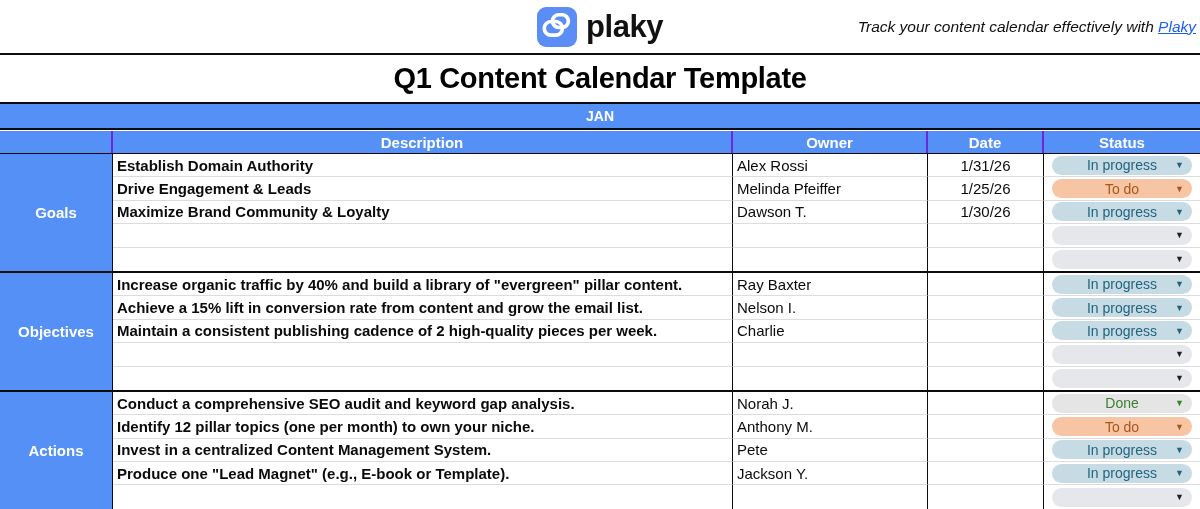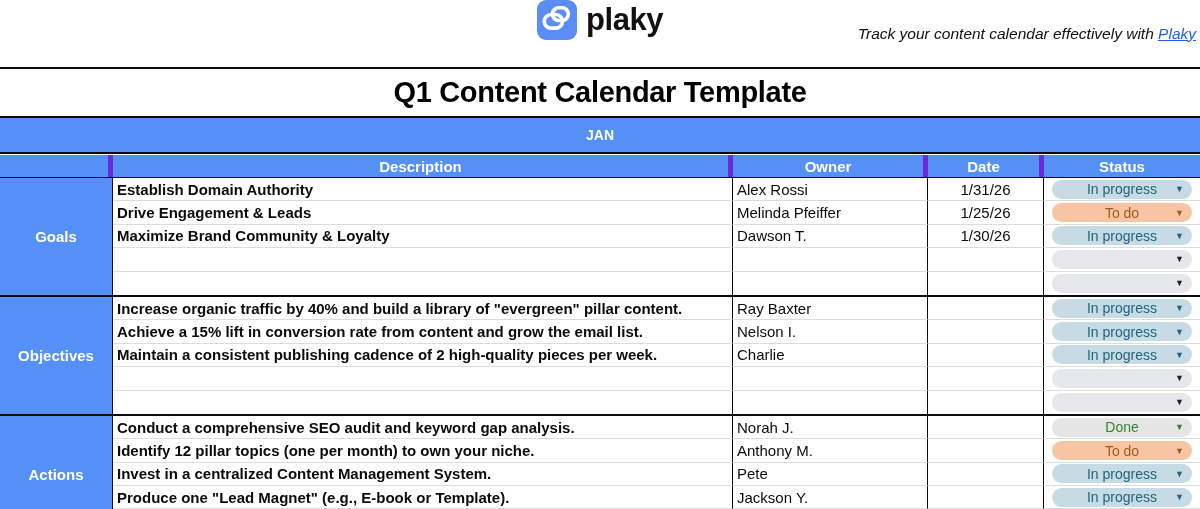--- a/index.html
+++ b/index.html
@@ -1,43 +1,43 @@
 <!DOCTYPE html>
 <html style="--blue: #5590f6; --link-blue: #1d5df2; --grid-line: #dcdcdc;"><head>
 <meta charset="utf-8">
 <style>
   * { box-sizing: border-box; margin: 0; padding: 0; }
   html, body { width: 1200px; height: 509px; overflow: hidden; background: #fff;
     font-family: "Liberation Sans", "DejaVu Sans", sans-serif; }
 
   
-  .topbar { position: relative; height: 69px; border-bottom: 2px solid #0c0c0c;
-    display: flex; align-items: flex-start; justify-content: center; background: #fff; }
+  .topbar { position: relative; height: 55px; border-bottom: 2px solid #0c0c0c;
+    display: flex; align-items: center; justify-content: center; background: #fff; }
   .brand { display: flex; align-items: center; gap: 9px; }
   .wordmark { font-size: 31px; font-weight: 700; color: #111; letter-spacing: -0.5px; }
   .tagline { position: absolute; right: 4px; top: 50%; transform: translateY(-50%);
     font-style: italic; font-size: 15.5px; color: #111; }
   .tagline a { color: var(--link-blue, #1d5df2); text-decoration: underline; font-style: italic; }
 
   
   .titlebar { height: 49px; border-bottom: 2px solid #0c0c0c; display: flex;
     align-items: center; justify-content: center; background: #fff; }
   .titlebar h1 { font-size: 29px; font-weight: 700; color: #000; letter-spacing: -0.3px; }
 
   
-  .monthbar { height: 36px; background: var(--blue, #5590f6); border-bottom: 2px solid #0c0c0c;
+  .monthbar { height: 26px; background: var(--blue, #5590f6); border-bottom: 2px solid #0c0c0c;
     margin-bottom: 1px; display: flex; align-items: center; justify-content: center;
     color: #fff; font-weight: 700; font-size: 14px; }
 
   
   .cols { display: grid; grid-template-columns: 113px 620px 195px 116px 156px; }
   .header-grid { border-bottom: 1px solid #0c0c0c; }
   .hcell { background: var(--blue, #5590f6); height: 22px; color: #fff; font-weight: 700;
     font-size: 15px; display: flex; align-items: center; justify-content: center;
-    border-right: 5px solid #6d28d9; }
+    border-right: 2px solid #6d28d9; }
   .hcell:last-child { border-right: none; }
 
   .section { border-bottom: 2px solid #0c0c0c; grid-auto-rows: 23.4px; grid-auto-flow: row; }
   .label-cell { grid-row: span 5; background: var(--blue, #5590f6); color: #fff;
     font-weight: 700; font-size: 15px; display: flex; align-items: center;
     justify-content: center; border-right: 1px solid #0c0c0c; }
   .cell { background: #fff; font-size: 15px; color: #0b0b0b; display: flex; align-items: center;
     overflow: hidden; white-space: nowrap; border-bottom: 1px solid var(--grid-line, #dcdcdc); }
   .cell.last-row { border-bottom: none; }
   .desc-cell { border-right: 1px solid #0c0c0c; padding-left: 4px; font-weight: bold; }

